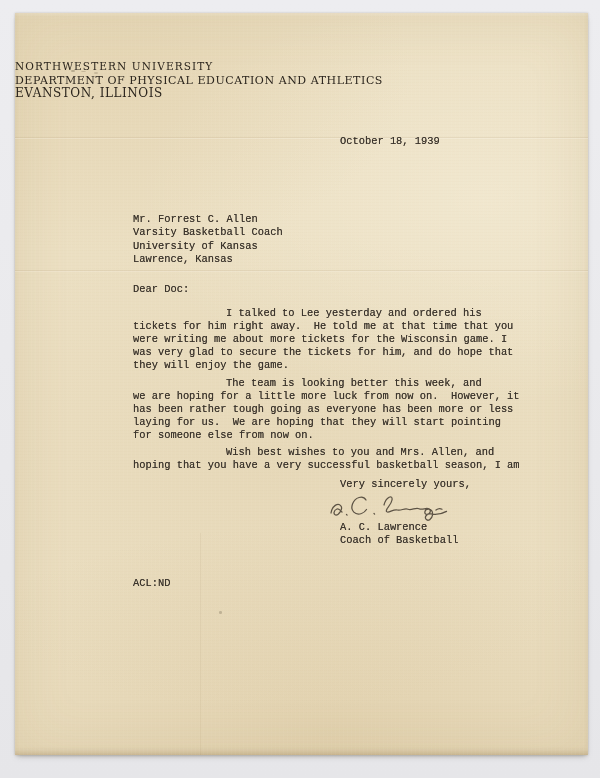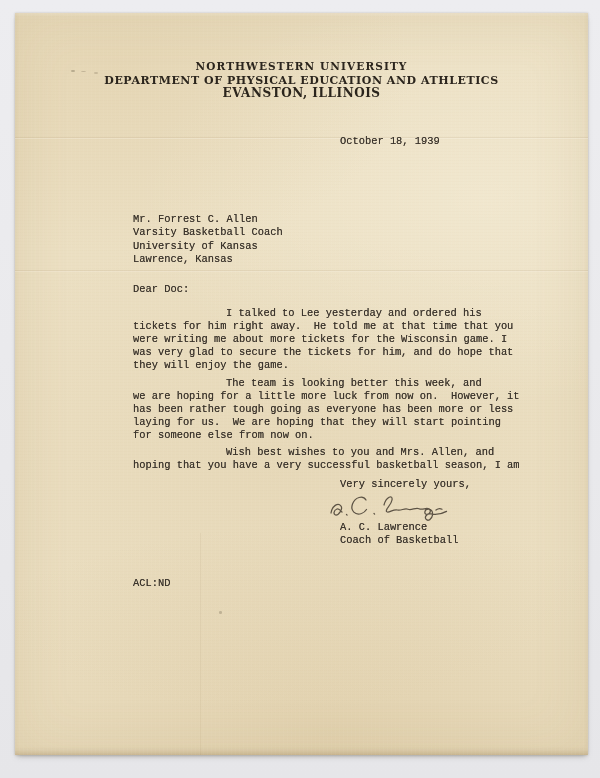--- a/index.html
+++ b/index.html
@@ -66,23 +66,23 @@
     line-height: 13.1px;
     color: #3a332b;
     text-shadow: 0 0 0.6px rgba(58,51,43,0.75);
     white-space: pre;
     letter-spacing: 0px;
   }
   .letterhead-line {
     position: absolute;
     left: 0;
     width: 100%;
-    text-align: center;
+    text-align: left;
     font-family: "DejaVu Serif", "Liberation Serif", serif;
-    font-weight: bold;
+    font-weight: normal;
     color: #2b251d;
     white-space: pre;
   }
   .lh-1 { top: 47px; font-size: 10.5px; letter-spacing: 1.1px; }
   .lh-2 { top: 61px; font-size: 11px; letter-spacing: 0.55px; }
   .lh-3 { top: 73px;   font-size: 12px; letter-spacing: 0.55px; }
 
   .para { width: 412px; }
   .indent { text-indent: 93px; }
 

